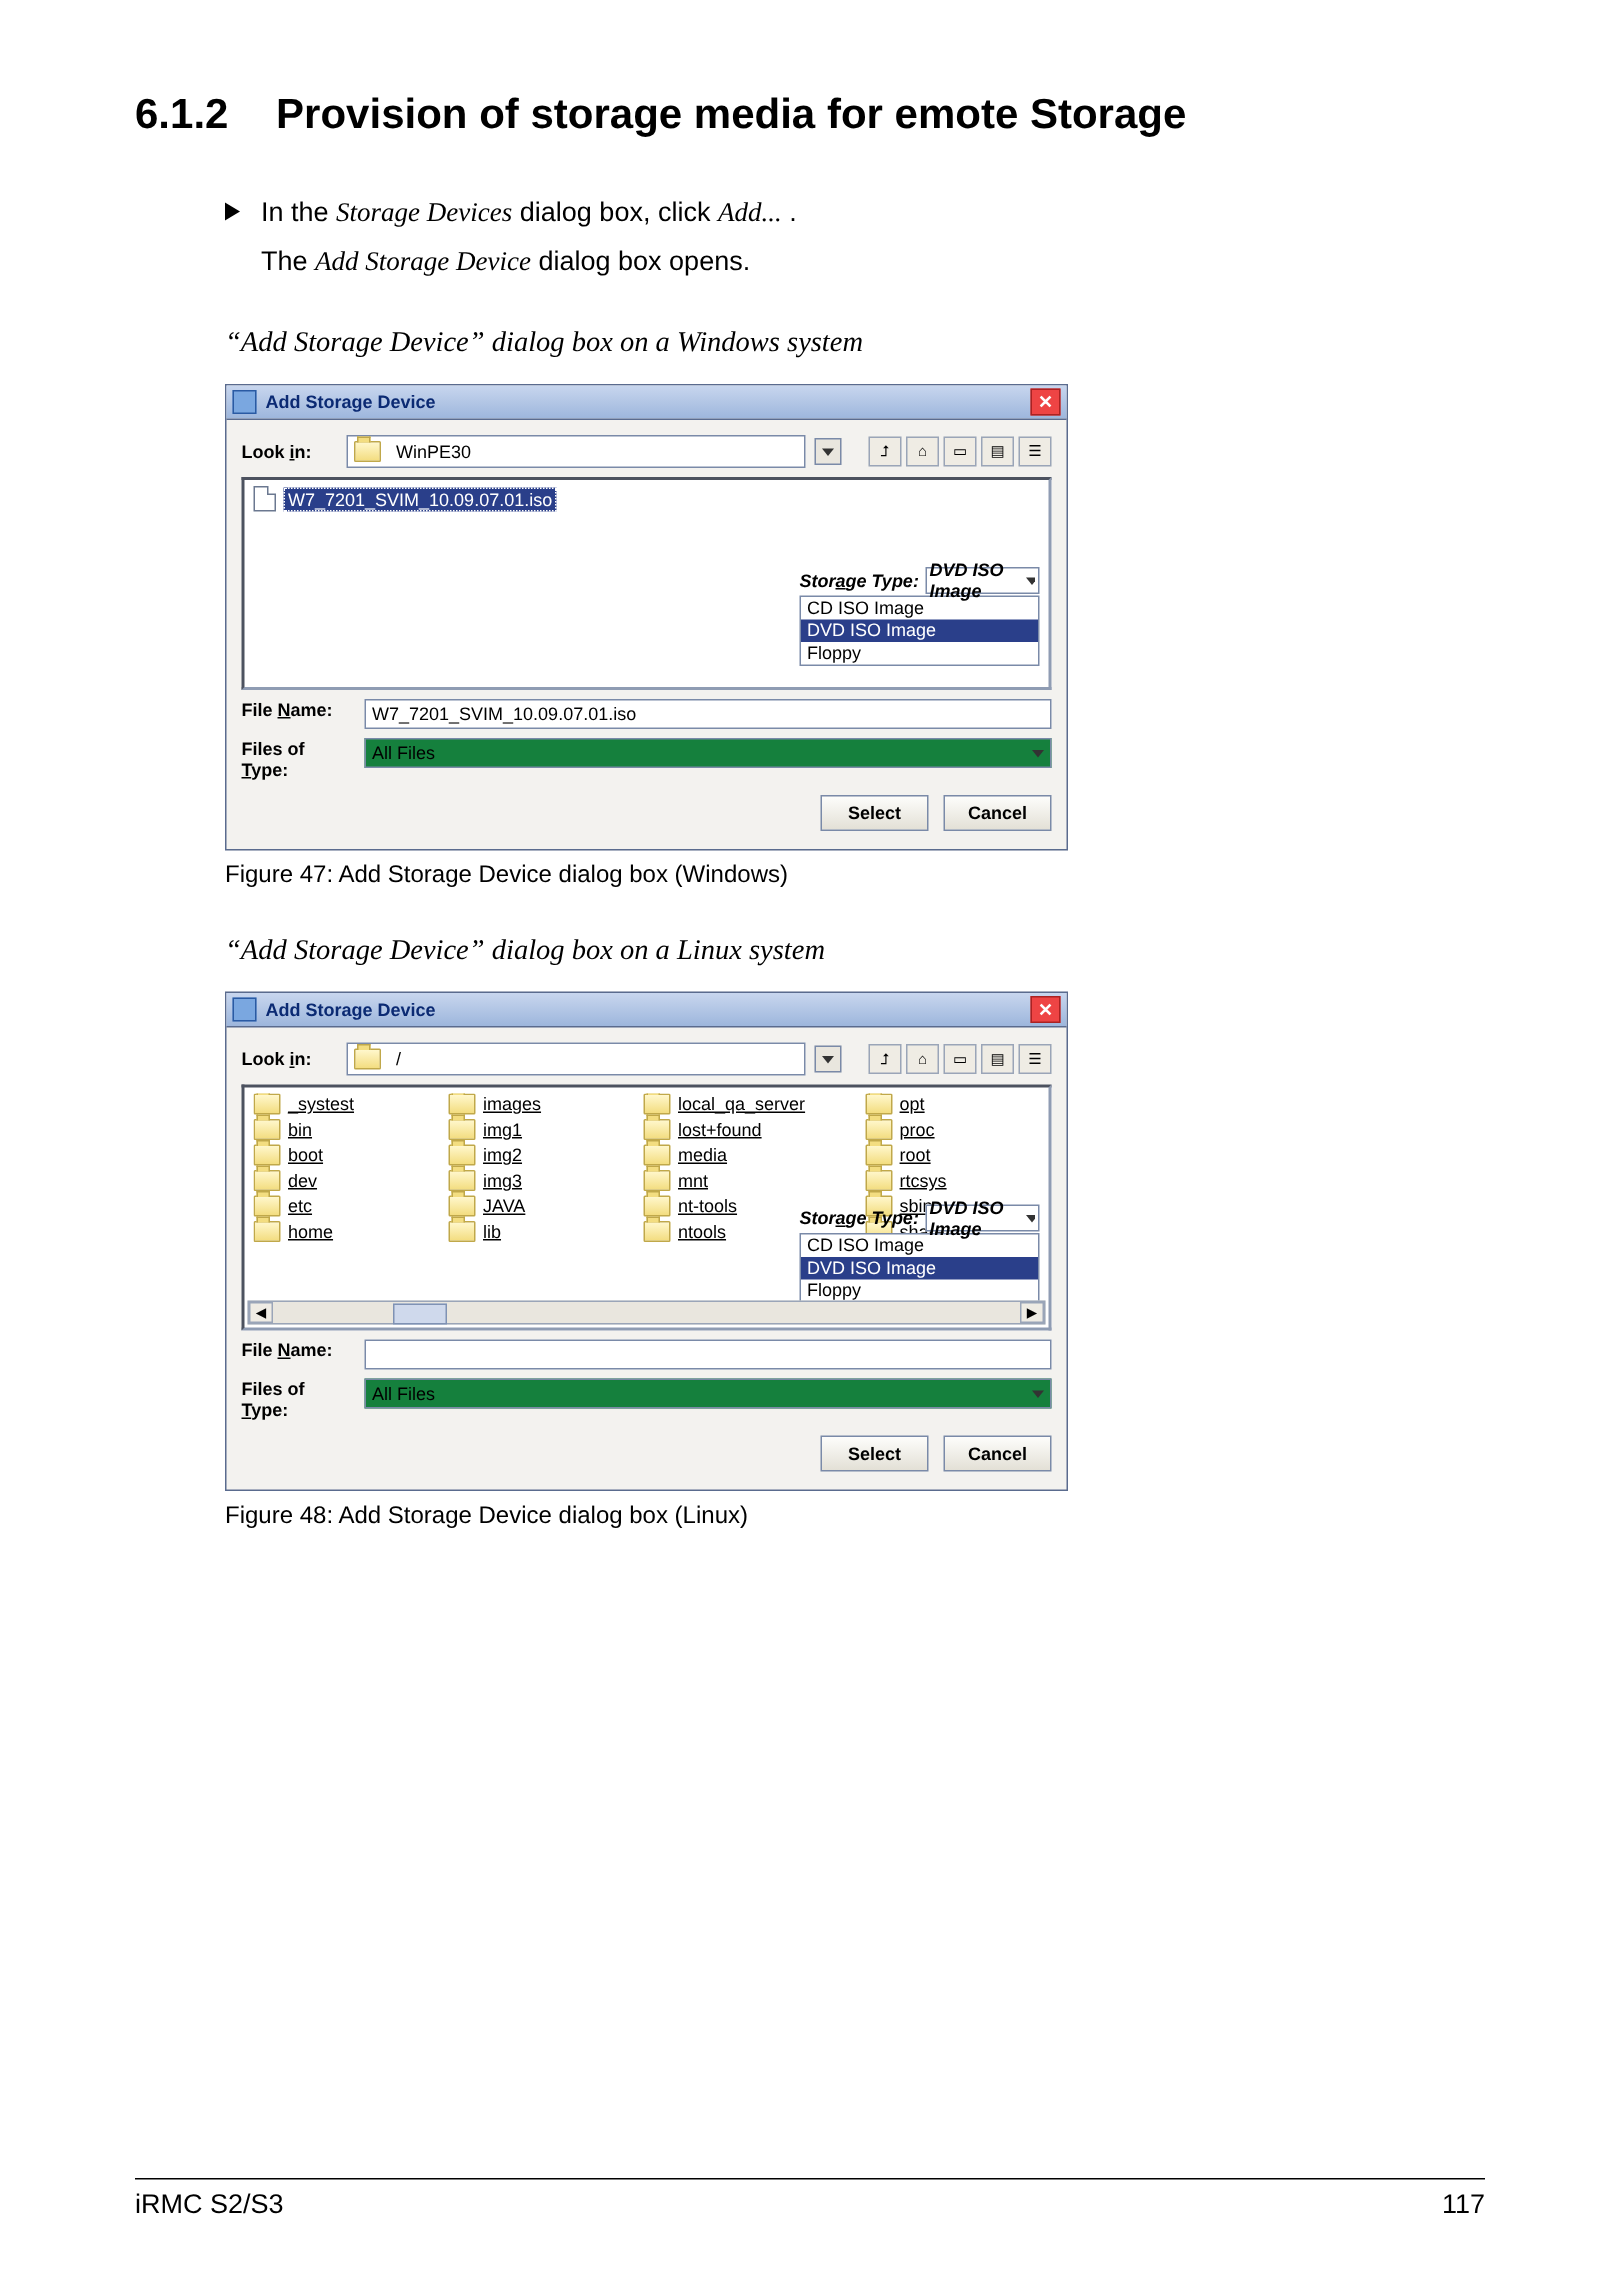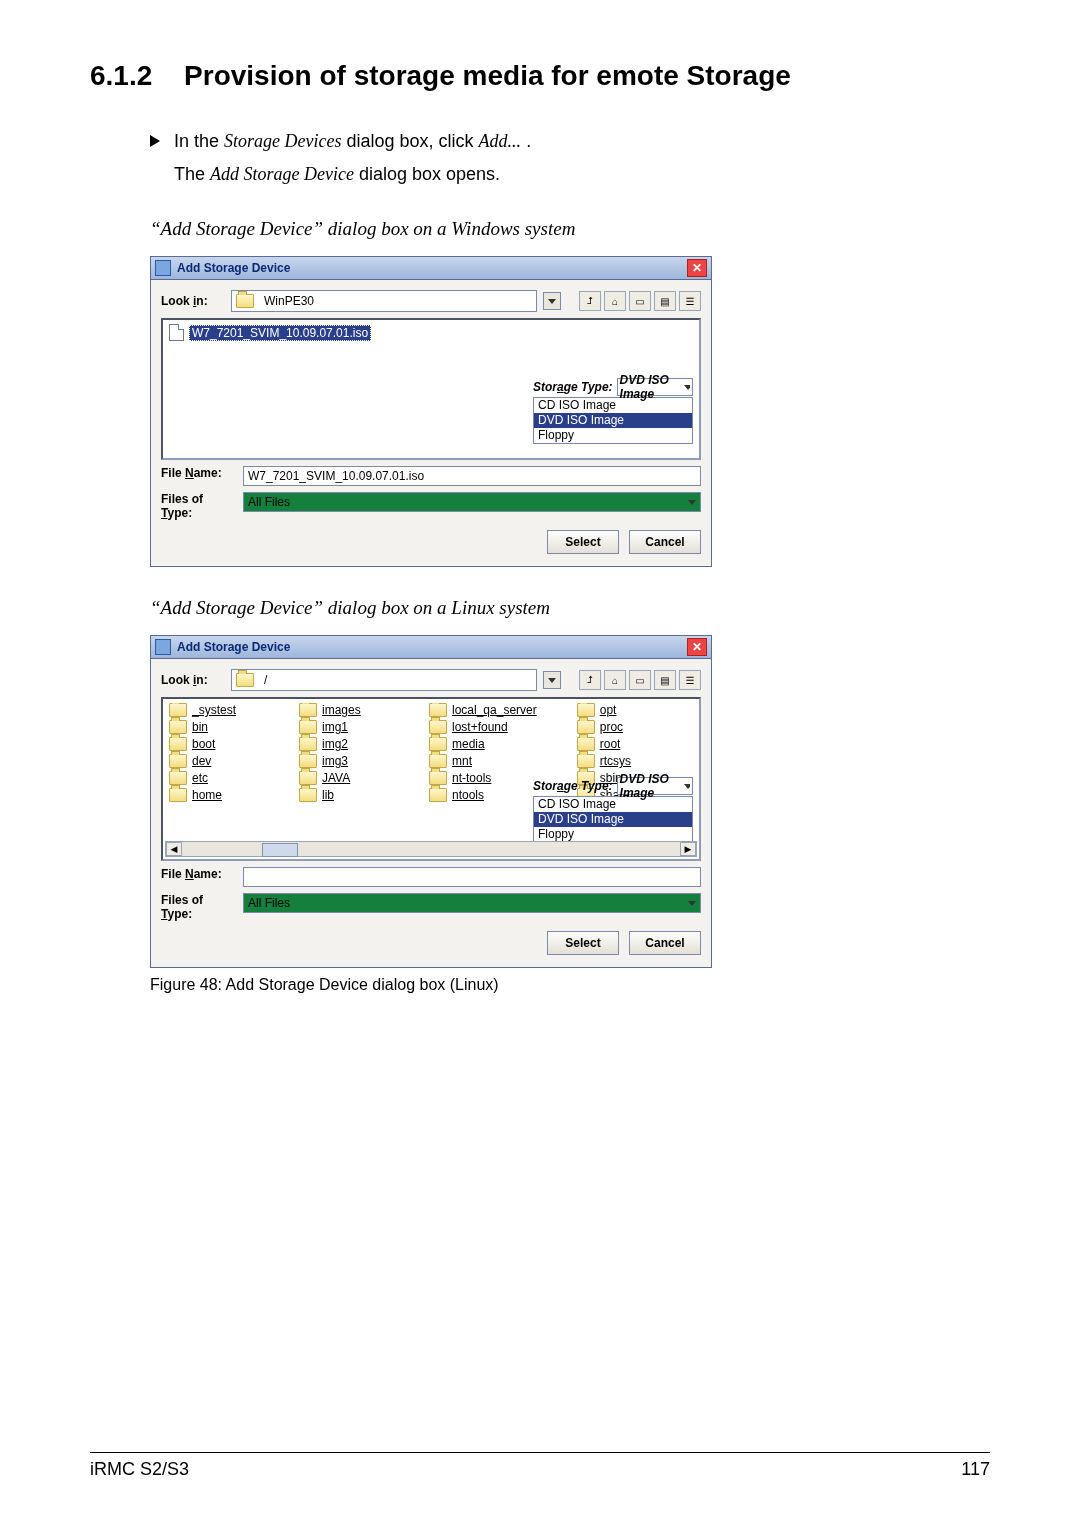--- a/index.html
+++ b/index.html
@@ -274,20 +274,21 @@
               <polygon points="0,2 8,2 4,7" fill="#333"></polygon>
             </svg>
         </div>
       </div>
       <div class="btn-row">
         <div class="btn">Select</div>
         <div class="btn">Cancel</div>
       </div>
     </div>
   </div>
+  <div class="fig-caption">Figure 47: Add Storage Device dialog box (Windows)</div>
 
   <div class="caption-ital">“Add Storage Device” dialog box on a Linux system</div>
 
   <div class="dialog">
     <div class="titlebar">
       <div class="titlebar-left">
         <span class="app-icon"></span>
         <span>Add Storage Device</span>
       </div>
       <div class="close-btn">✕</div>

